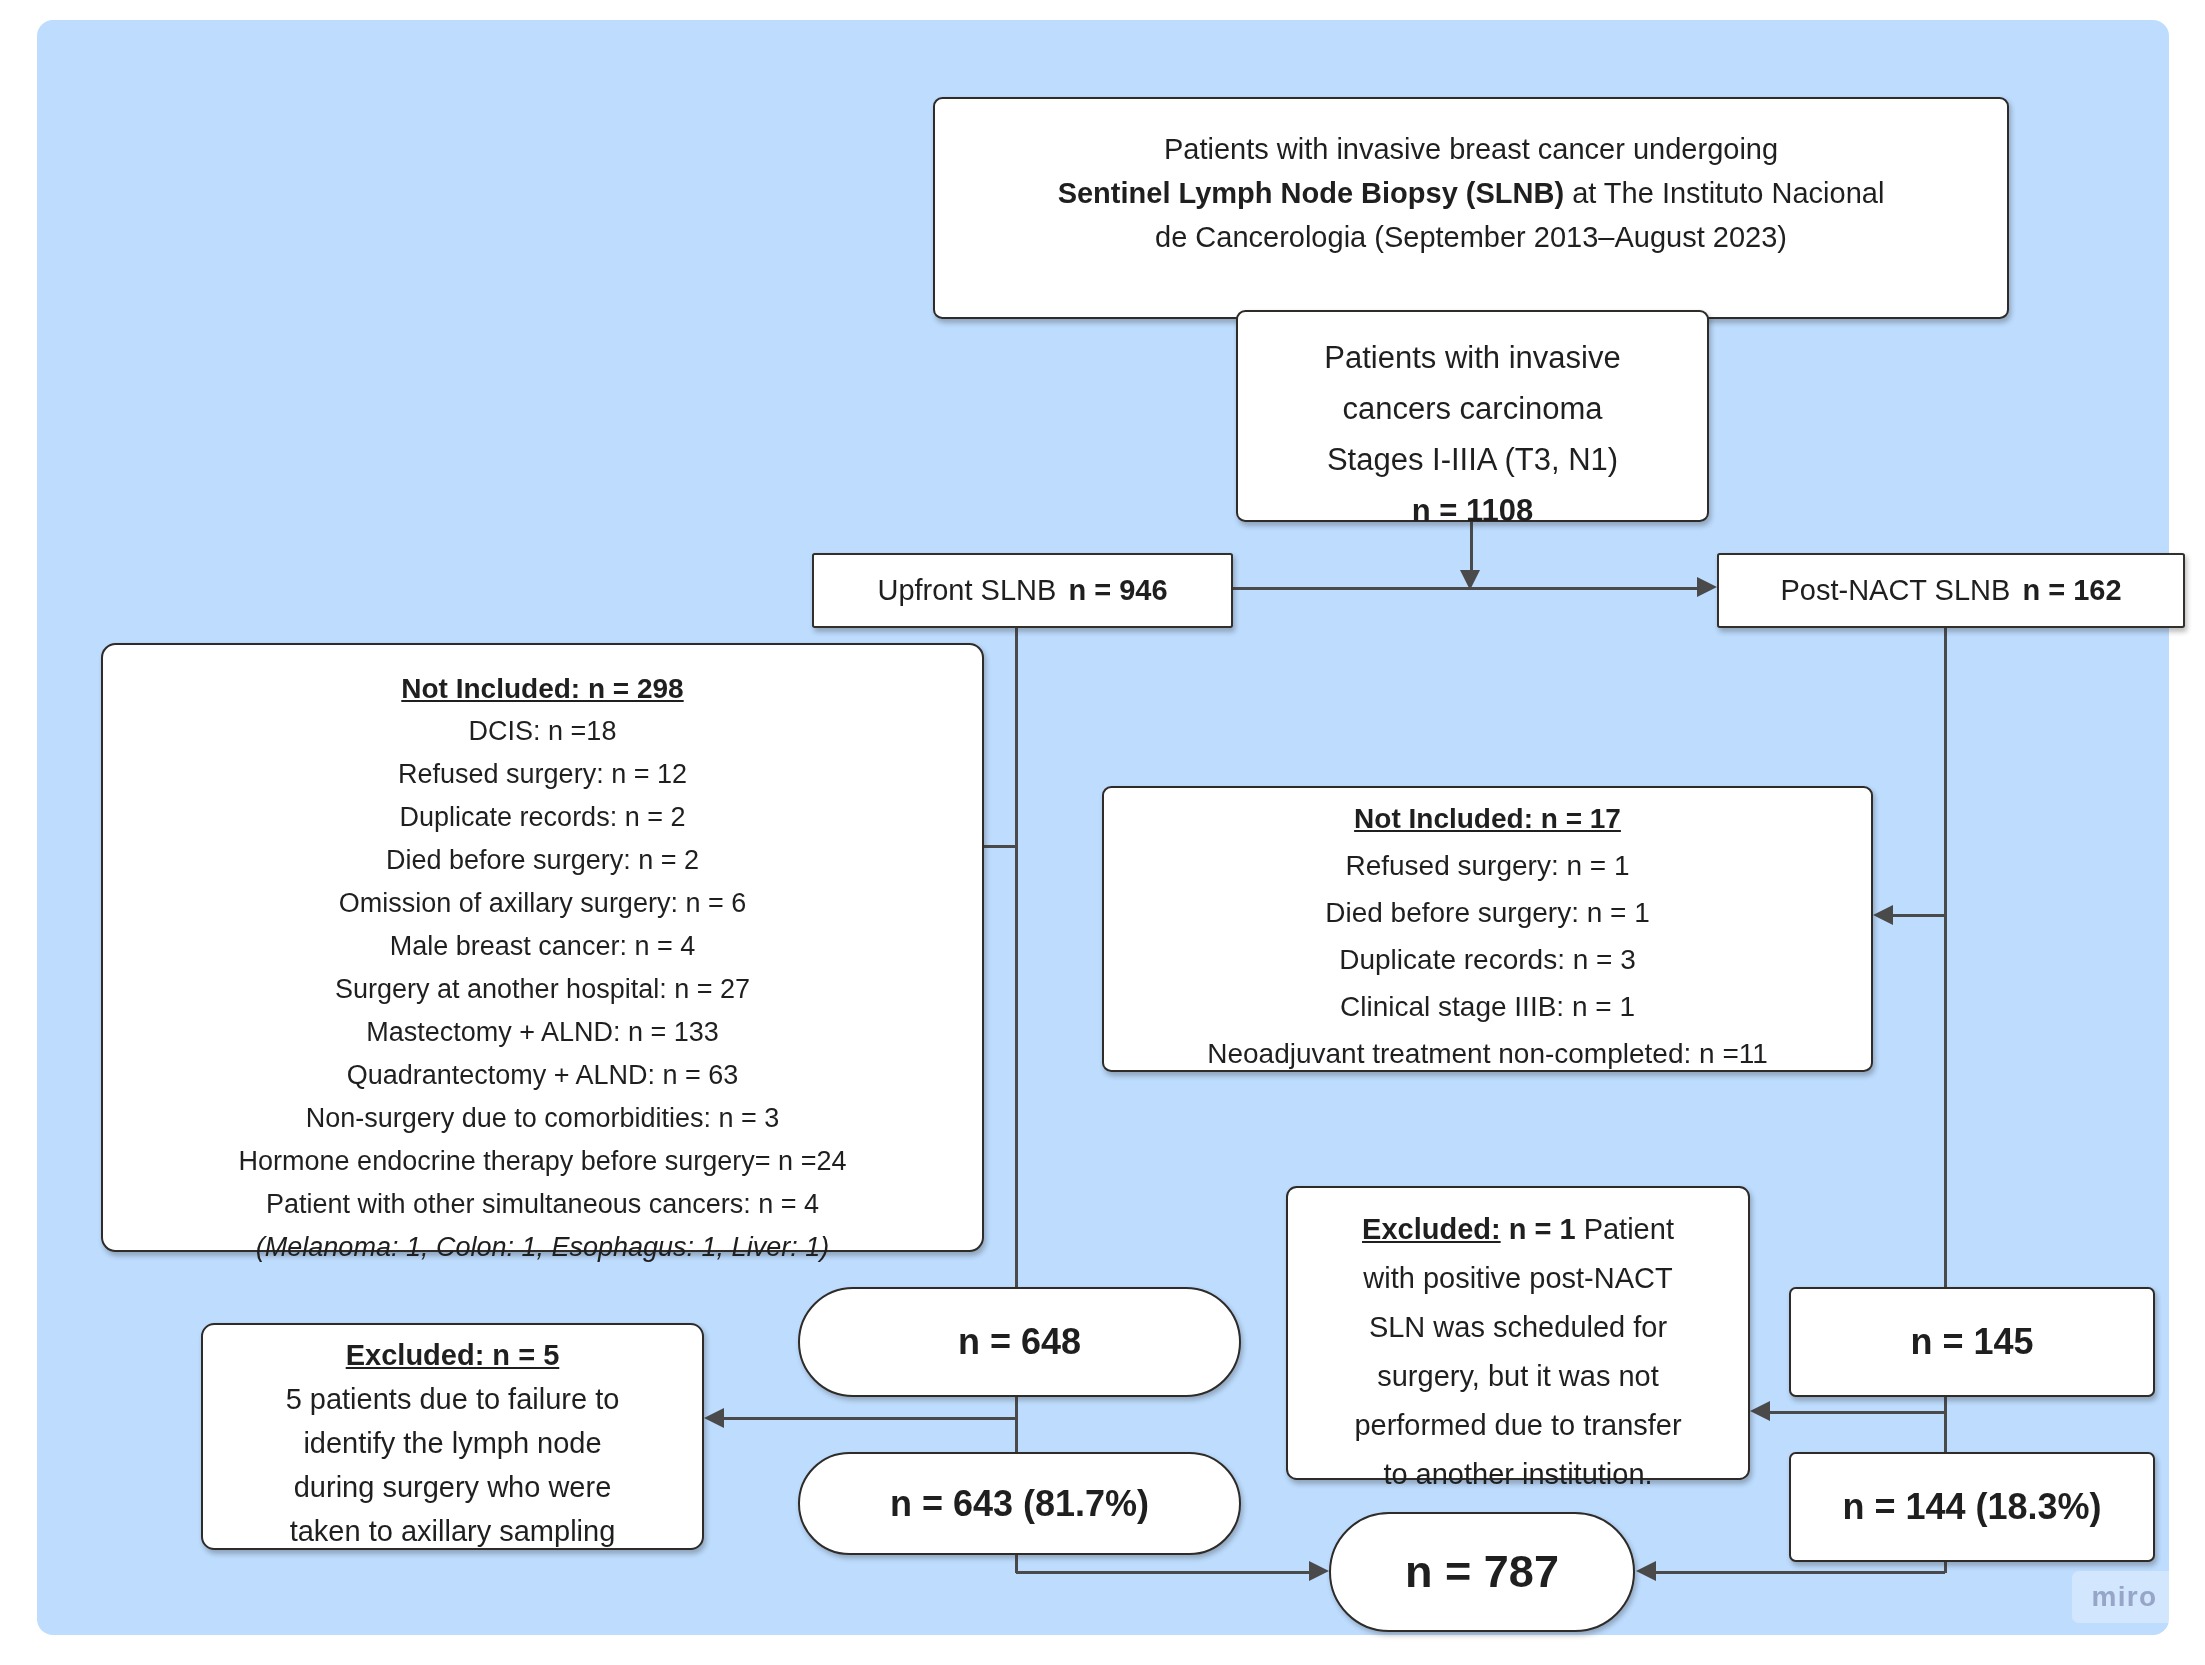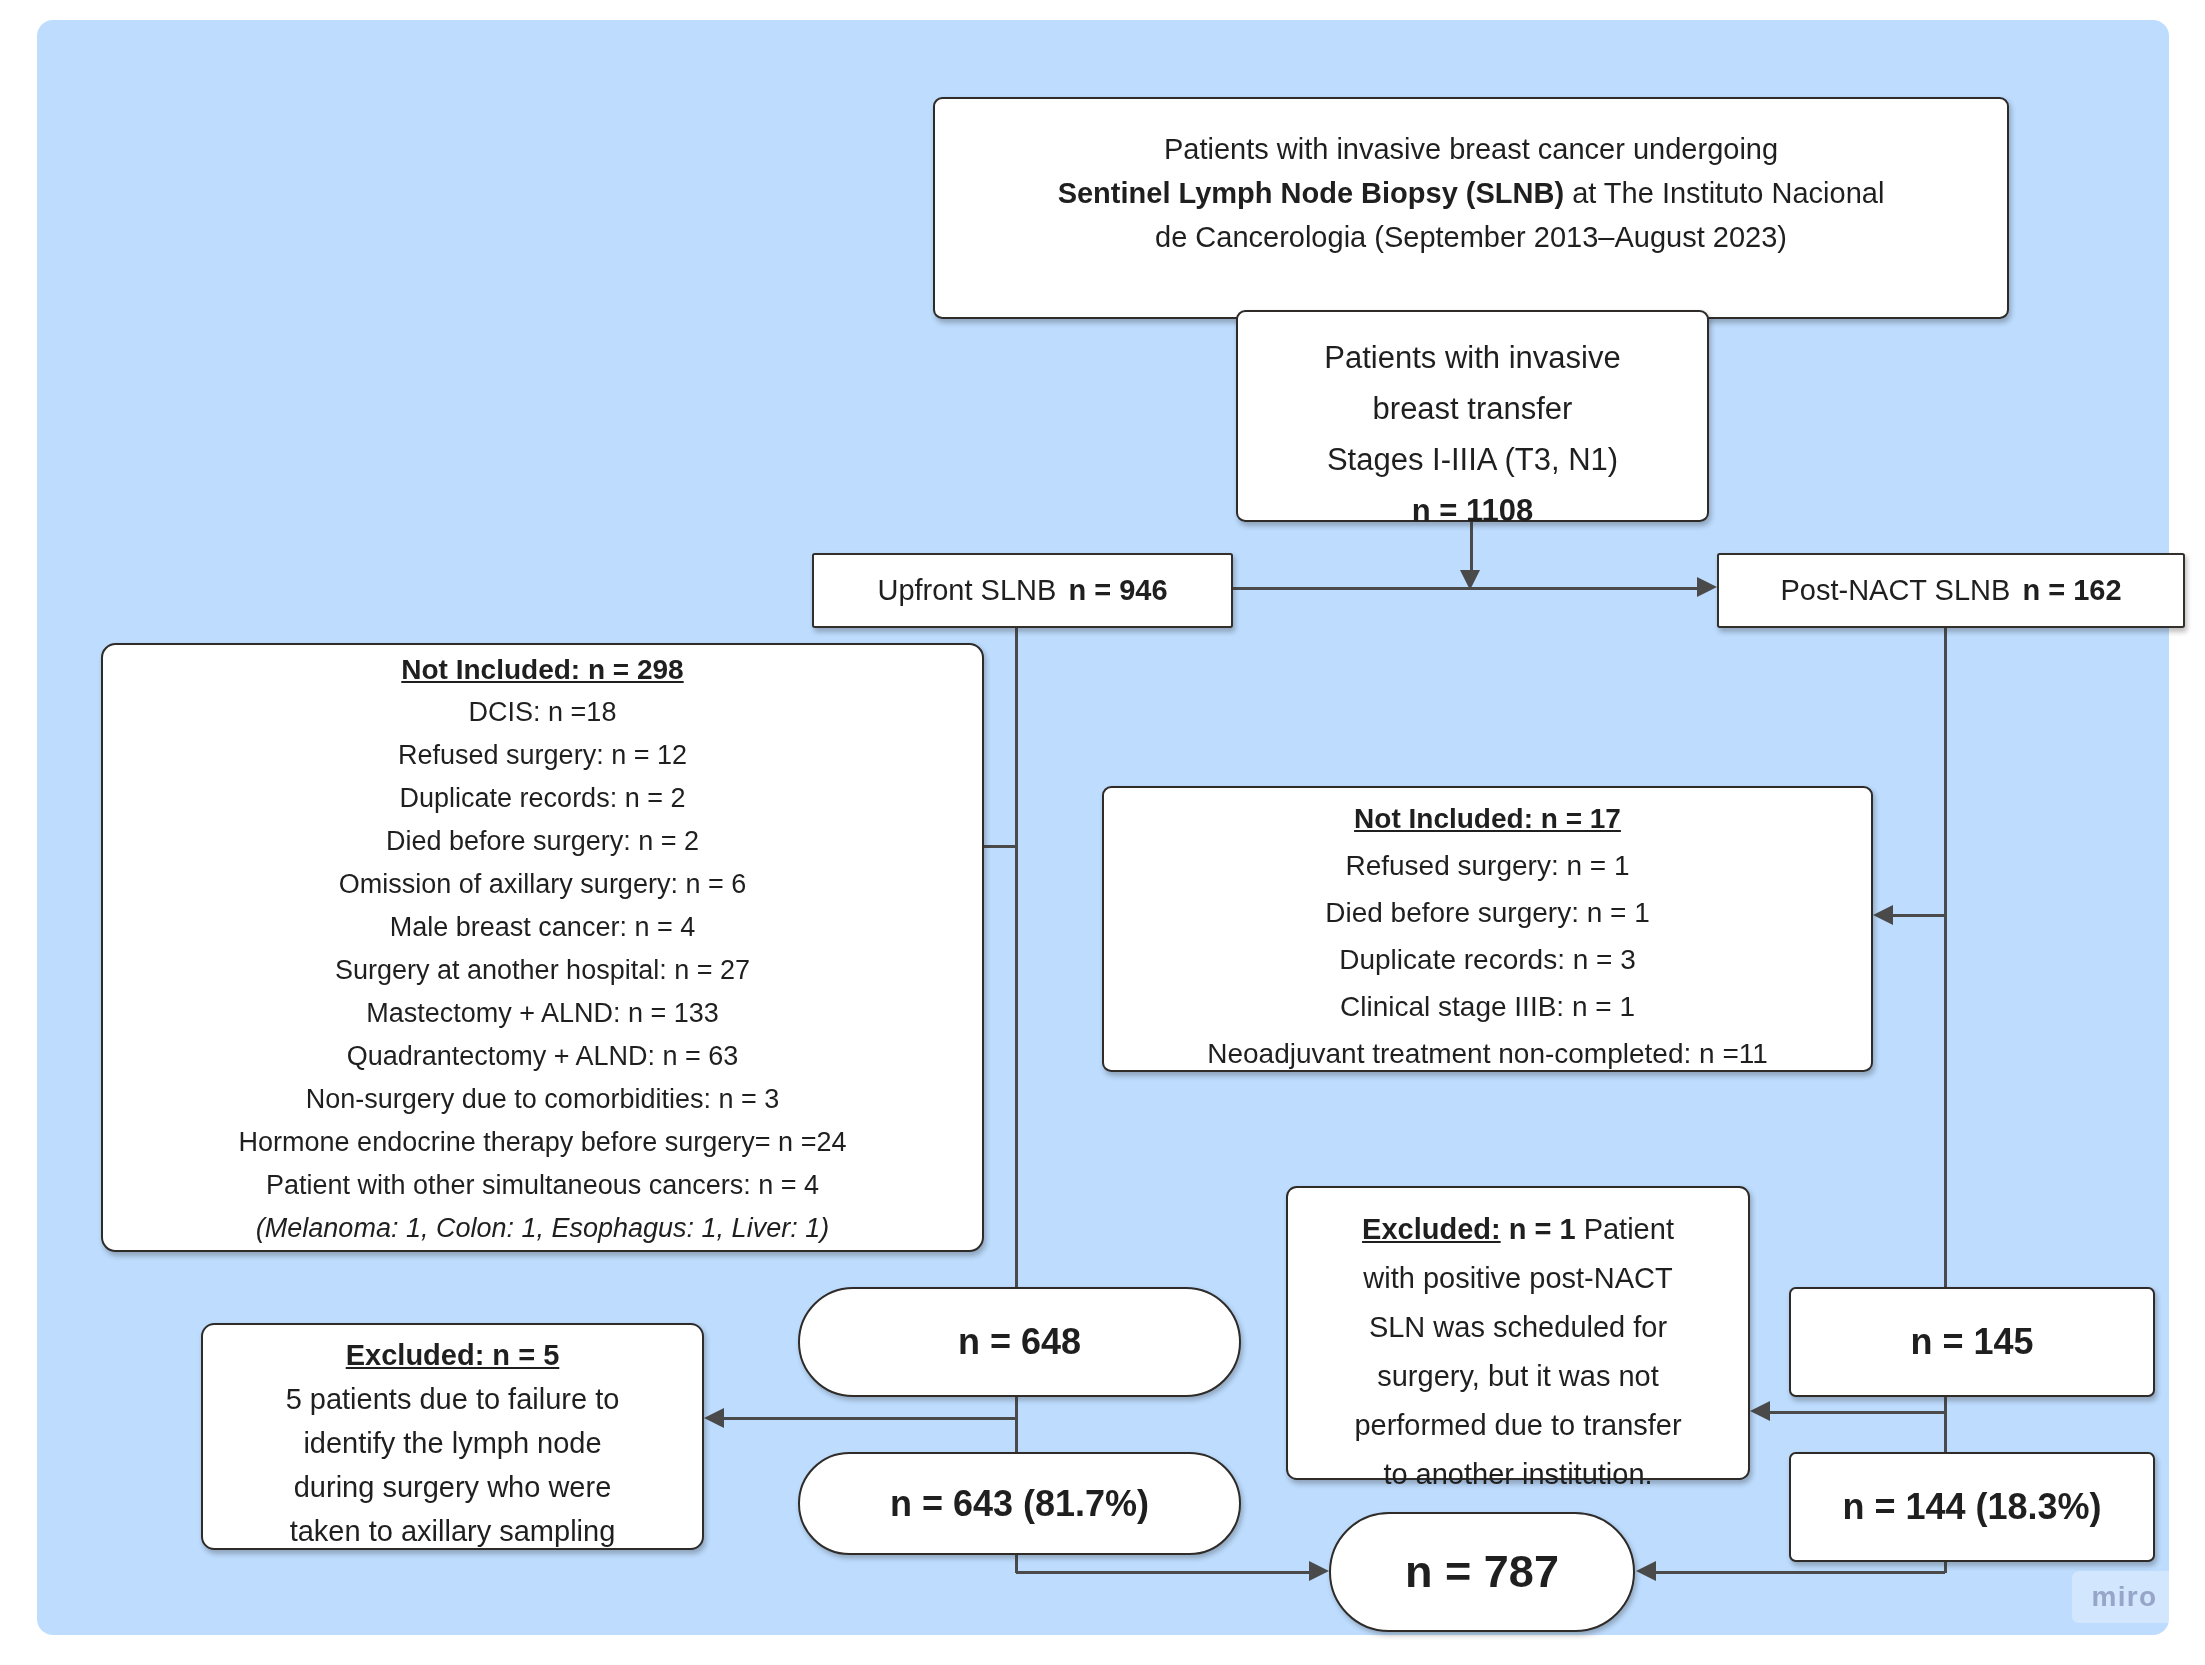--- a/index.html
+++ b/index.html
@@ -18,21 +18,21 @@
   .arr-l{border-top:10.7px solid transparent;border-bottom:10.7px solid transparent;border-right:20px solid #4a4a4a;}
   .arr-d{border-left:10.7px solid transparent;border-right:10.7px solid transparent;border-top:20px solid #4a4a4a;}
   .hdr{font-weight:bold;text-decoration:underline;}
   .italic{font-style:italic;}
   .center-flex{display:flex;align-items:center;justify-content:center;}
   
   #top-box{left:896px;top:77px;width:1076px;height:222px;font-size:29px;line-height:44px;padding-top:28px;}
   #cohort-box{left:1199px;top:290px;width:473px;height:212px;font-size:31px;line-height:51px;padding-top:20px;}
   #upfront-box{left:775px;top:533px;width:421px;height:75px;font-size:29px;}
   #postnact-box{left:1680px;top:533px;width:468px;height:75px;font-size:29px;}
-  #nin298-box{left:64px;top:623px;width:883px;height:609px;font-size:27px;line-height:43px;padding-top:3px;border-radius:14.7px;}
+  #nin298-box{left:64px;top:623px;width:883px;height:609px;font-size:27px;line-height:43px;padding-top:22px;border-radius:14.7px;}
   #nin298-box .hdr{font-size:28px;}
   #nin17-box{left:1065px;top:766px;width:771px;height:286px;font-size:28px;line-height:47px;padding-top:6.7px;}
   #exc5-box{left:164px;top:1267px;width:503px;height:227px;font-size:29px;line-height:44px;padding-top:8px;border-radius:13.3px;margin-top:36px;}
   #exc1-box{left:1249px;top:1166px;width:464px;height:294px;font-size:29px;line-height:49px;padding-top:17px;border-radius:10.7px;}
   #n648-pill{left:761px;top:1267px;width:443px;height:110px;font-size:36px;font-weight:bold;}
   #n643-pill{left:761px;top:1432px;width:443px;height:103px;font-size:36px;font-weight:bold;border-radius:52px;}
   #n145-box{left:1752px;top:1267px;width:366px;height:110px;font-size:36px;font-weight:bold;border-radius:6.7px;}
   #n144-box{left:1752px;top:1432px;width:366px;height:110px;font-size:36px;font-weight:bold;border-radius:6.7px;}
   #n787-pill{left:1292px;top:1492px;width:306px;height:120px;font-size:45px;font-weight:bold;}
   #miro-badge{position:absolute;left:2035px;top:1551px;width:105px;height:52px;border-radius:6.7px;
@@ -76,21 +76,21 @@
     <div class="arr arr-l" style="left:1599px;top:1541px;"></div>
 
     <div id="top-box" class="box">
       <div>Patients with invasive breast cancer undergoing</div>
       <div><b>Sentinel Lymph Node Biopsy (SLNB)</b><span> at The Instituto Nacional</span></div>
       <div>de Cancerologia (September 2013–August 2023)</div>
     </div>
 
     <div id="cohort-box" class="box">
       <div>Patients with invasive</div>
-      <div>breast transfer</div>
+      <div>cancers carcinoma</div>
       <div>Stages I-IIIA (T3, N1)</div>
       <div><b>n = 1108</b></div>
     </div>
 
     <div id="upfront-box" class="box sq center-flex">
       <span>Upfront SLNB</span>
       <b class="gap-b">n = 946</b>
     </div>
 
     <div id="postnact-box" class="box sq center-flex">

